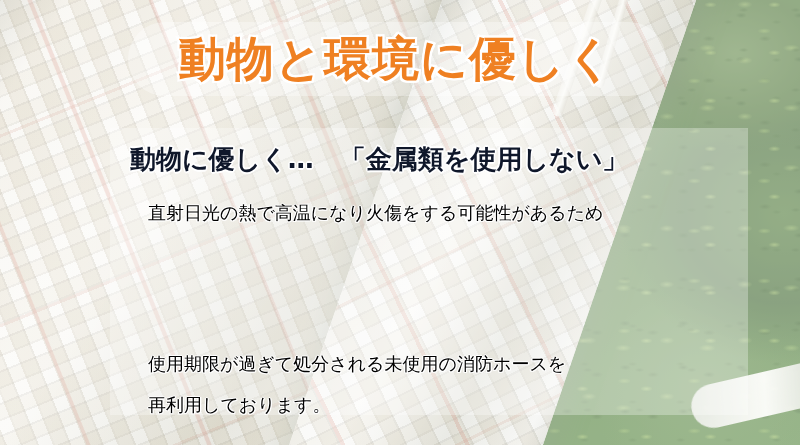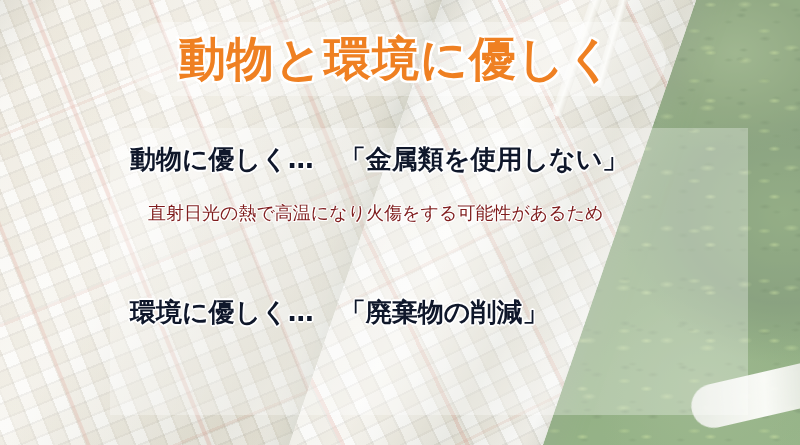--- a/index.html
+++ b/index.html
@@ -141,21 +141,21 @@
   }
   .sec-heading{
     position:absolute;
     font-size:26px;font-weight:bold;color:#0f172a;white-space:nowrap;
     text-shadow:
       1.6px 0 0 #fff,-1.6px 0 0 #fff,0 1.6px 0 #fff,0 -1.6px 0 #fff,
       1.2px 1.2px 0 #fff,-1.2px 1.2px 0 #fff,1.2px -1.2px 0 #fff,-1.2px -1.2px 0 #fff;
   }
   .sec-body{
     position:absolute;
-    font-size:18px;color:#7f1d1d;line-height:41px;white-space:nowrap;
+    font-size:18px;color:#000000;line-height:41px;white-space:nowrap;
     text-shadow:
       1.3px 0 0 rgba(255,255,255,.95),-1.3px 0 0 rgba(255,255,255,.95),
       0 1.3px 0 rgba(255,255,255,.95),0 -1.3px 0 rgba(255,255,255,.95),
       1px 1px 0 rgba(255,255,255,.9),-1px 1px 0 rgba(255,255,255,.9);
   }
 
   
   #heading-1{left:130px;top:142px;}
   #body-1   {left:148px;top:192px;}
   #heading-2{left:130px;top:295px;}
@@ -192,15 +192,18 @@
   <div class="title-pill"></div>
   <div class="title-text">動物と環境に優しく</div>
 
   <div class="content-panel"></div>
 
   <div class="sec-heading" id="heading-1">動物に優しく…　「金属類を使用しない」</div>
   <div class="sec-body" id="body-1">
     <div>直射日光の熱で高温になり火傷をする可能性があるため</div>
   </div>
 
-  <div class="sec-heading" id="heading-2">環境に優しく…　「廃棄物の削減」</div>
+  <div class="sec-body" id="body-2">
+    <div>使用期限が過ぎて処分される未使用の消防ホースを</div>
+    <div>再利用しております。</div>
+  </div>
 
 </div>
 
 </body></html>

